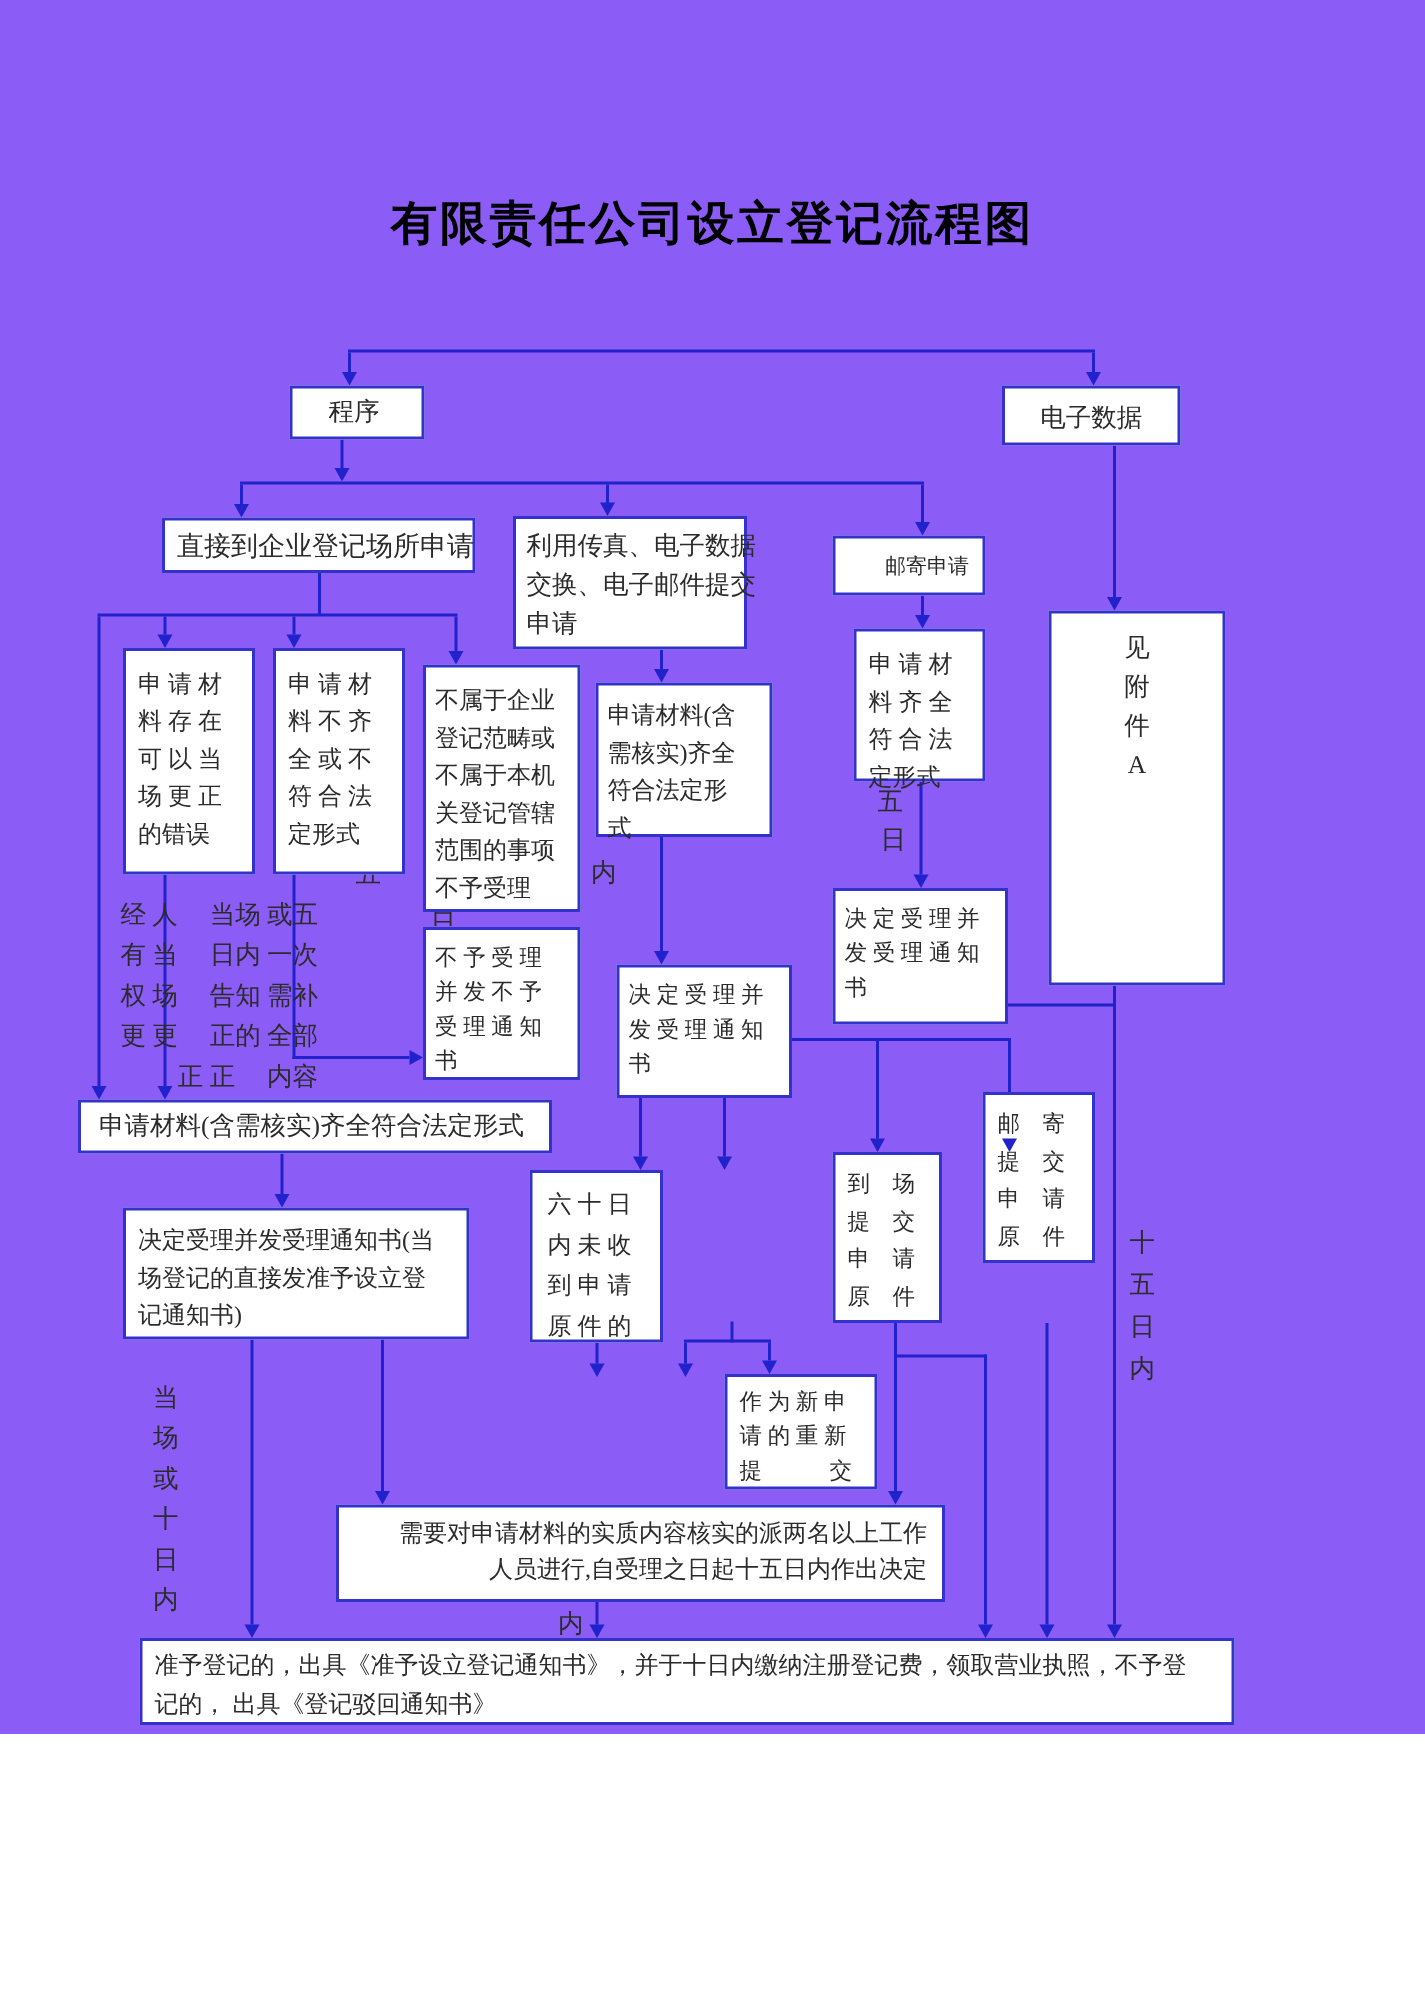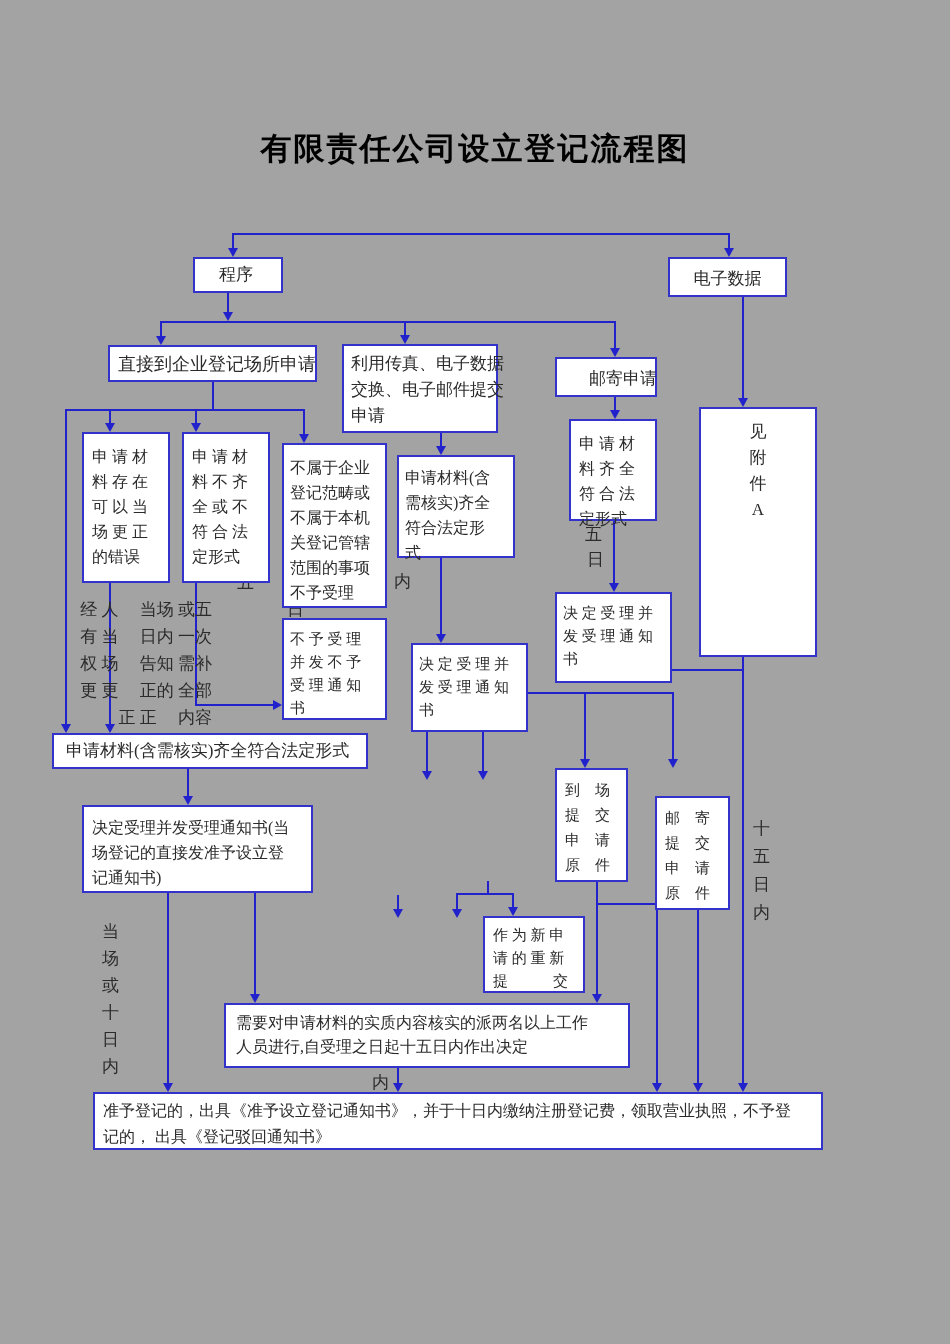--- a/index.html
+++ b/index.html
@@ -1,16 +1,16 @@
 <!DOCTYPE html>
 <html><head>
 <meta charset="utf-8">
 <style>
   html,body{margin:0;padding:0;background:#ffffff;}
-  #canvas{position:relative;width:950px;height:1344px;background:#a3a3a3;overflow:hidden;
+  #canvas{position:relative;width:950px;height:1156px;background:#8b5cf6;overflow:hidden;
           font-family:"Liberation Serif","DejaVu Serif",serif;color:#1f1f1f;}
   #title{position:absolute;left:0;top:128px;width:100%;text-align:center;
          font-family:"Liberation Sans","DejaVu Sans",sans-serif;
          font-weight:bold;font-size:31px;letter-spacing:2px;color:#000;}
   .box{position:absolute;box-sizing:border-box;border:2px solid #3333cc;background:#ffffff;
        white-space:pre;font-size:16px;line-height:25px;padding:6px 8px;color:#2b2b2b;}
   .lbl{position:absolute;white-space:pre;font-size:17px;line-height:27px;color:#2b2b2b;}
   .ln{position:absolute;background:#2222cc;}
   .ad{position:absolute;width:0;height:0;border-left:5px solid transparent;
       border-right:5px solid transparent;border-top:9px solid #2222cc;}
@@ -88,21 +88,21 @@
 日
 内</div>
   <div class="lbl" style="left:372px;top:1069px;">内</div>
 
   <div class="box" style="left:193px;top:257px;width:90px;height:36px;line-height:22px;padding:5px 0 0 24px;font-size:17px;">程序</div>
   <div class="box" style="left:668px;top:257px;width:119px;height:40px;text-align:center;line-height:27px;font-size:17px;">电子数据</div>
   <div class="box" style="left:108px;top:345px;width:209px;height:37px;text-align:center;line-height:22px;font-size:18px;">直接到企业登记场所申请</div>
   <div class="box" style="left:342px;top:344px;width:156px;height:89px;line-height:26px;padding:5px 7px;font-size:17px;">利用传真、电子数据
 交换、电子邮件提交
 申请</div>
-  <div class="box" style="left:555px;top:357px;width:102px;height:40px;text-align:center;line-height:27px;font-size:17px;padding-left:32px;">邮寄申请</div>
+  <div class="box" style="left:555px;top:357px;width:102px;height:40px;text-align:center;line-height:27px;font-size:14px;padding-left:32px;">邮寄申请</div>
   <div class="box" style="left:699px;top:407px;width:118px;height:250px;text-align:center;line-height:26px;padding-top:10px;font-size:17px;">见
 附
 件
 A</div>
   <div class="box" style="left:82px;top:432px;width:88px;height:151px;padding:10px 8px;">申 请 材
 料 存 在
 可 以 当
 场 更 正
 的错误</div>
   <div class="box" style="left:182px;top:432px;width:88px;height:151px;padding:10px 8px;">申 请 材
@@ -131,32 +131,36 @@
   <div class="box" style="left:555px;top:592px;width:117px;height:91px;padding:8px 6px;font-size:15px;line-height:23px;">决 定 受 理 并
 发 受 理 通 知
 书</div>
   <div class="box" style="left:411px;top:643px;width:117px;height:89px;padding:8px 6px;font-size:15px;line-height:23px;">决 定 受 理 并
 发 受 理 通 知
 书</div>
   <div class="box" style="left:52px;top:733px;width:316px;height:36px;line-height:31px;padding:0 0 0 12px;font-size:17px;">申请材料(含需核实)齐全符合法定形式</div>
   <div class="box" style="left:82px;top:805px;width:231px;height:88px;padding:8px;">决定受理并发受理通知书(当
 场登记的直接发准予设立登
 记通知书)</div>
+  <div class="box" style="left:353px;top:780px;width:89px;height:115px;padding:8px 10px;line-height:27px;">六 十 日
+内 未 收
+到 申 请
+原 件 的</div>
   <div class="box" style="left:555px;top:768px;width:73px;height:114px;padding:8px;font-size:15px;">到　场
 提　交
 申　请
 原　件</div>
-  <div class="box" style="left:655px;top:796px;width:75px;height:114px;padding:8px;font-size:15px;">邮　寄
+  <div class="box" style="left:655px;top:728px;width:75px;height:114px;padding:8px;font-size:15px;">邮　寄
 提　交
 申　请
 原　件</div>
   <div class="box" style="left:483px;top:916px;width:102px;height:77px;padding:6px 8px;font-size:15px;line-height:23px;">作 为 新 申
 请 的 重 新
 提　　　交</div>
-  <div class="box" style="left:224px;top:1003px;width:406px;height:65px;padding:6px 10px;line-height:24px;">需要对申请材料的实质内容核实的派两名以上工作
+  <div class="box" style="left:224px;top:1003px;width:406px;height:65px;padding:6px 10px;line-height:24px;text-align:right;">需要对申请材料的实质内容核实的派两名以上工作
 人员进行,自受理之日起十五日内作出决定</div>
   <div class="box" style="left:93px;top:1092px;width:730px;height:58px;padding:4px 8px;line-height:26px;">准予登记的，出具《准予设立登记通知书》，并于十日内缴纳注册登记费，领取营业执照，不予登
 记的， 出具《登记驳回通知书》</div>
 
   <div class="ad" style="left:228px;top:248px"></div>
   <div class="ad" style="left:724px;top:248px"></div>
   <div class="ad" style="left:223px;top:312px"></div>
   <div class="ad" style="left:156px;top:336px"></div>
   <div class="ad" style="left:400px;top:335px"></div>
   <div class="ad" style="left:610px;top:348px"></div>

